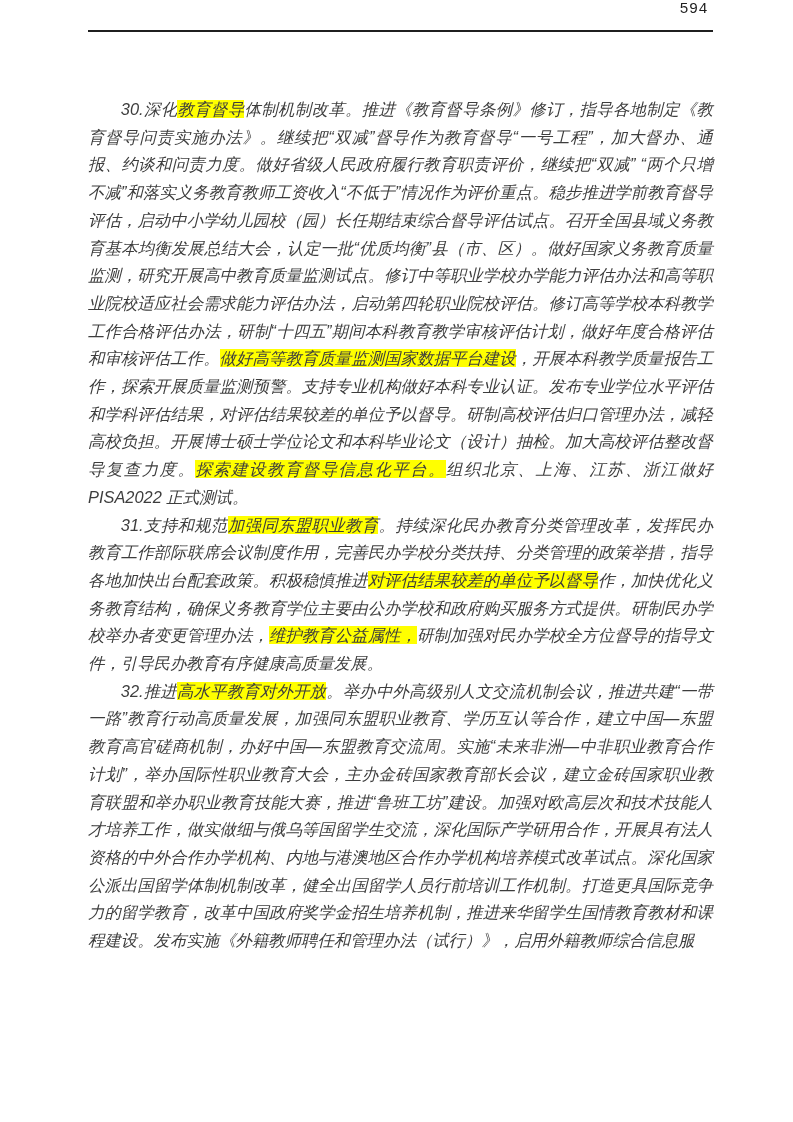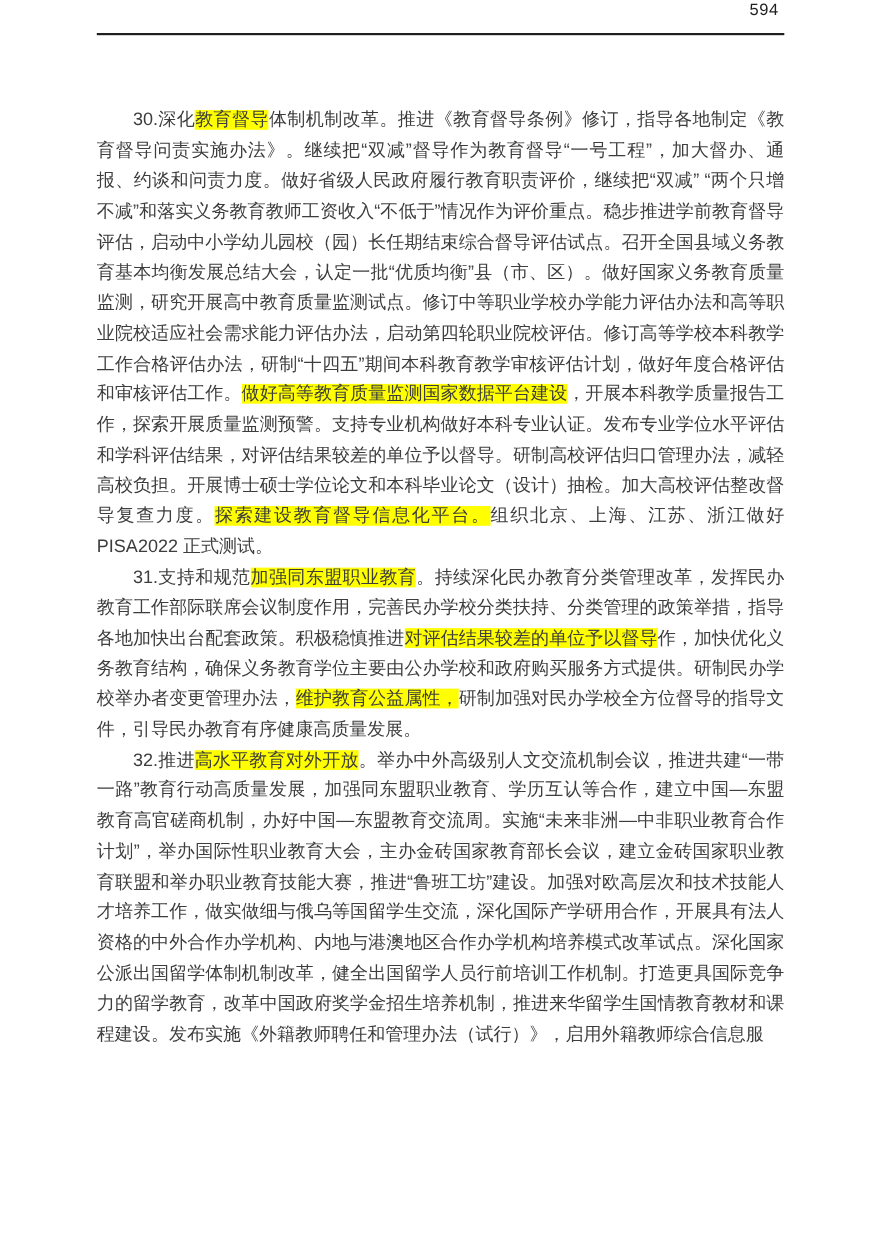--- a/index.html
+++ b/index.html
@@ -16,20 +16,21 @@
     inset: 0;
     background: var(--page-bg, #ffffff);
   }
   .page-number {
     position: absolute;
     top: 1px;
     right: 85px;
     font-size: 15px;
     letter-spacing: 0.5px;
     color: var(--ink, #1f1f1f);
+    font-family: Liberation Mono, monospace;
   }
   .header-rule {
     position: absolute;
     top: 30px;
     left: 88px;
     width: 625px;
     height: 2px;
     background: var(--ink, #1f1f1f);
   }
   .body-text {
@@ -37,21 +38,21 @@
     top: 96px;
     left: 88px;
     width: 625px;
     color: var(--text, #3d3d3d);
     font-size: 16.4px;
     line-height: 27.7px;
     text-align: justify;
     text-justify: inter-ideograph;
   }
   .para { margin: 0; }
-  .para.indent { text-indent: 2em; }
+  .para.indent { text-indent: 2em; font-style: italic; }
   .hl { background: var(--hl, #ffff00); }
 </style>
 </head>
 <body>
 
 <div class="page">
   <div class="page-number">594</div>
   <div class="header-rule"></div>
   <div class="body-text">
       <p class="para indent"><span>30.深化</span><span class="hl">教育督导</span><span>体制机制改革。推进《教育督导条例》修订，指导各地制定《教育督导问责实施办法》。继续把“双减”督导作为教育督导“一号工程”，加大督办、通报、约谈和问责力度。做好省级人民政府履行教育职责评价，继续把“双减” “两个只增不减”和落实义务教育教师工资收入“不低于”情况作为评价重点。稳步推进学前教育督导评估，启动中小学幼儿园校（园）长任期结束综合督导评估试点。召开全国县域义务教育基本均衡发展总结大会，认定一批“优质均衡”县（市、区）。做好国家义务教育质量监测，研究开展高中教育质量监测试点。修订中等职业学校办学能力评估办法和高等职业院校适应社会需求能力评估办法，启动第四轮职业院校评估。修订高等学校本科教学工作合格评估办法，研制“十四五”期间本科教育教学审核评估计划，做好年度合格评估和审核评估工作。</span><span class="hl">做好高等教育质量监测国家数据平台建设</span><span>，开展本科教学质量报告工作，探索开展质量监测预警。支持专业机构做好本科专业认证。发布专业学位水平评估和学科评估结果，对评估结果较差的单位予以督导。研制高校评估归口管理办法，减轻高校负担。开展博士硕士学位论文和本科毕业论文（设计）抽检。加大高校评估整改督导复查力度。</span><span class="hl">探索建设教育督导信息化平台。</span><span>组织北京、上海、江苏、浙江做好 PISA2022 正式测试。</span></p>

